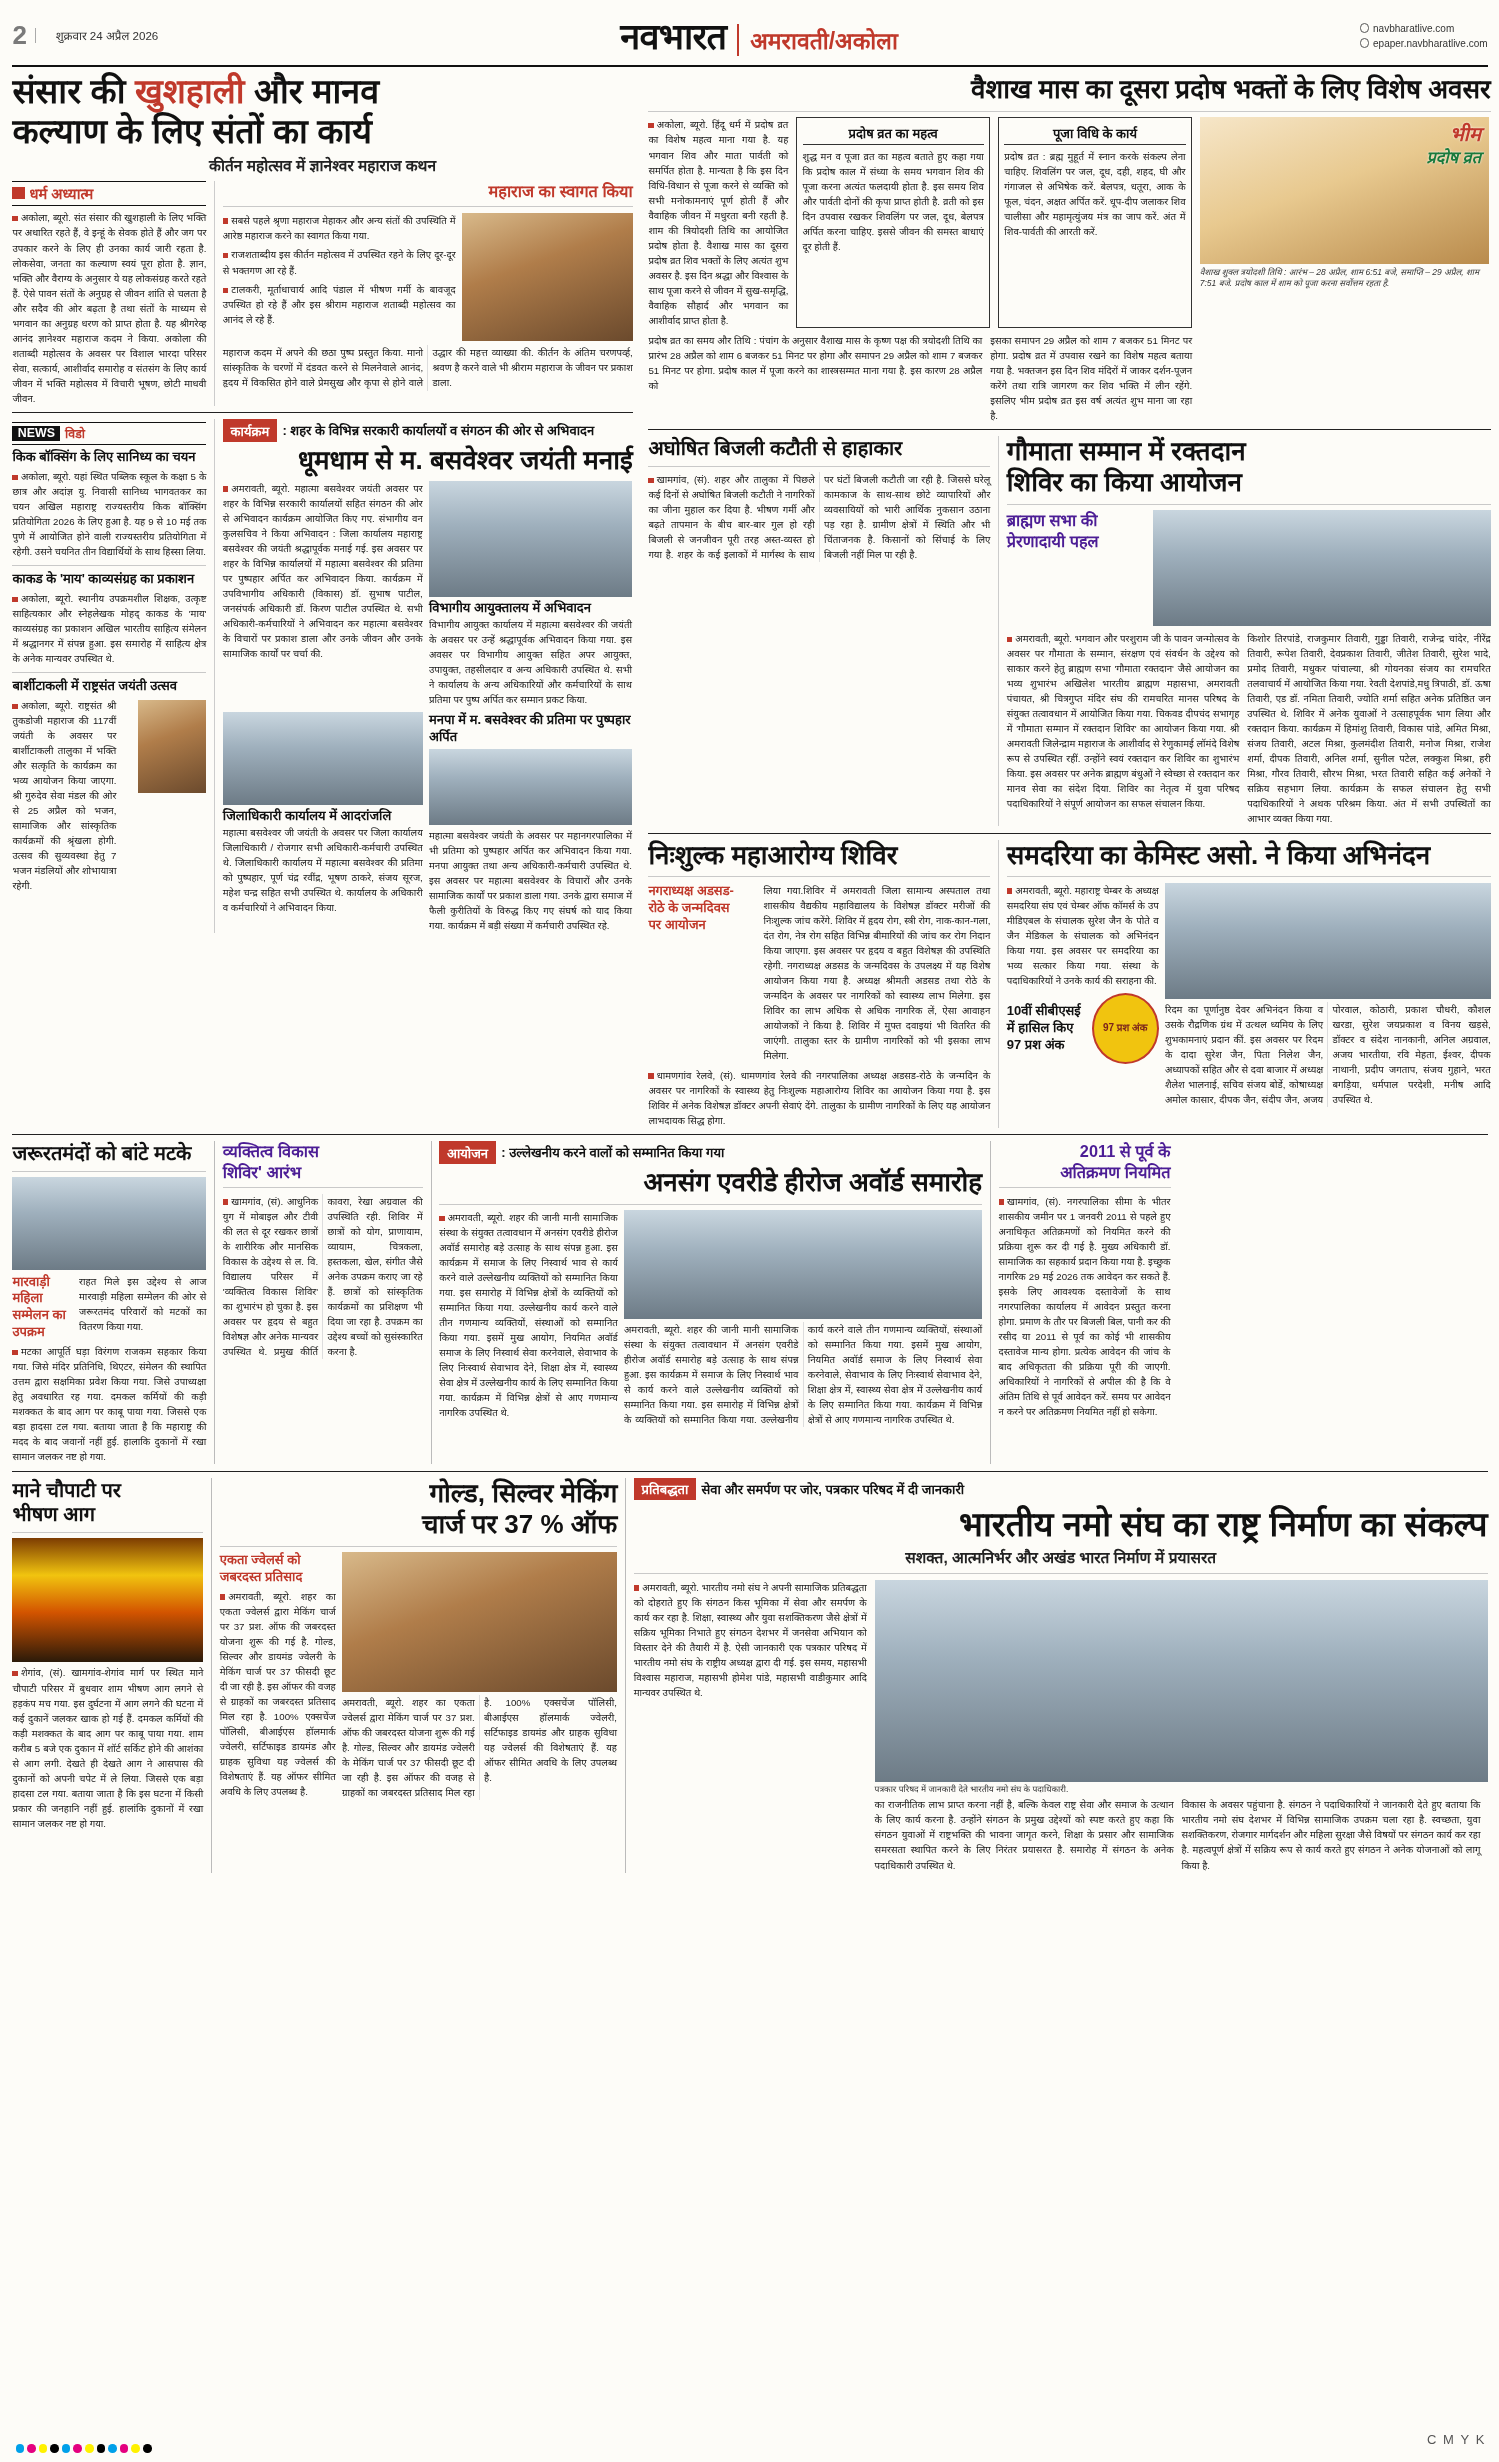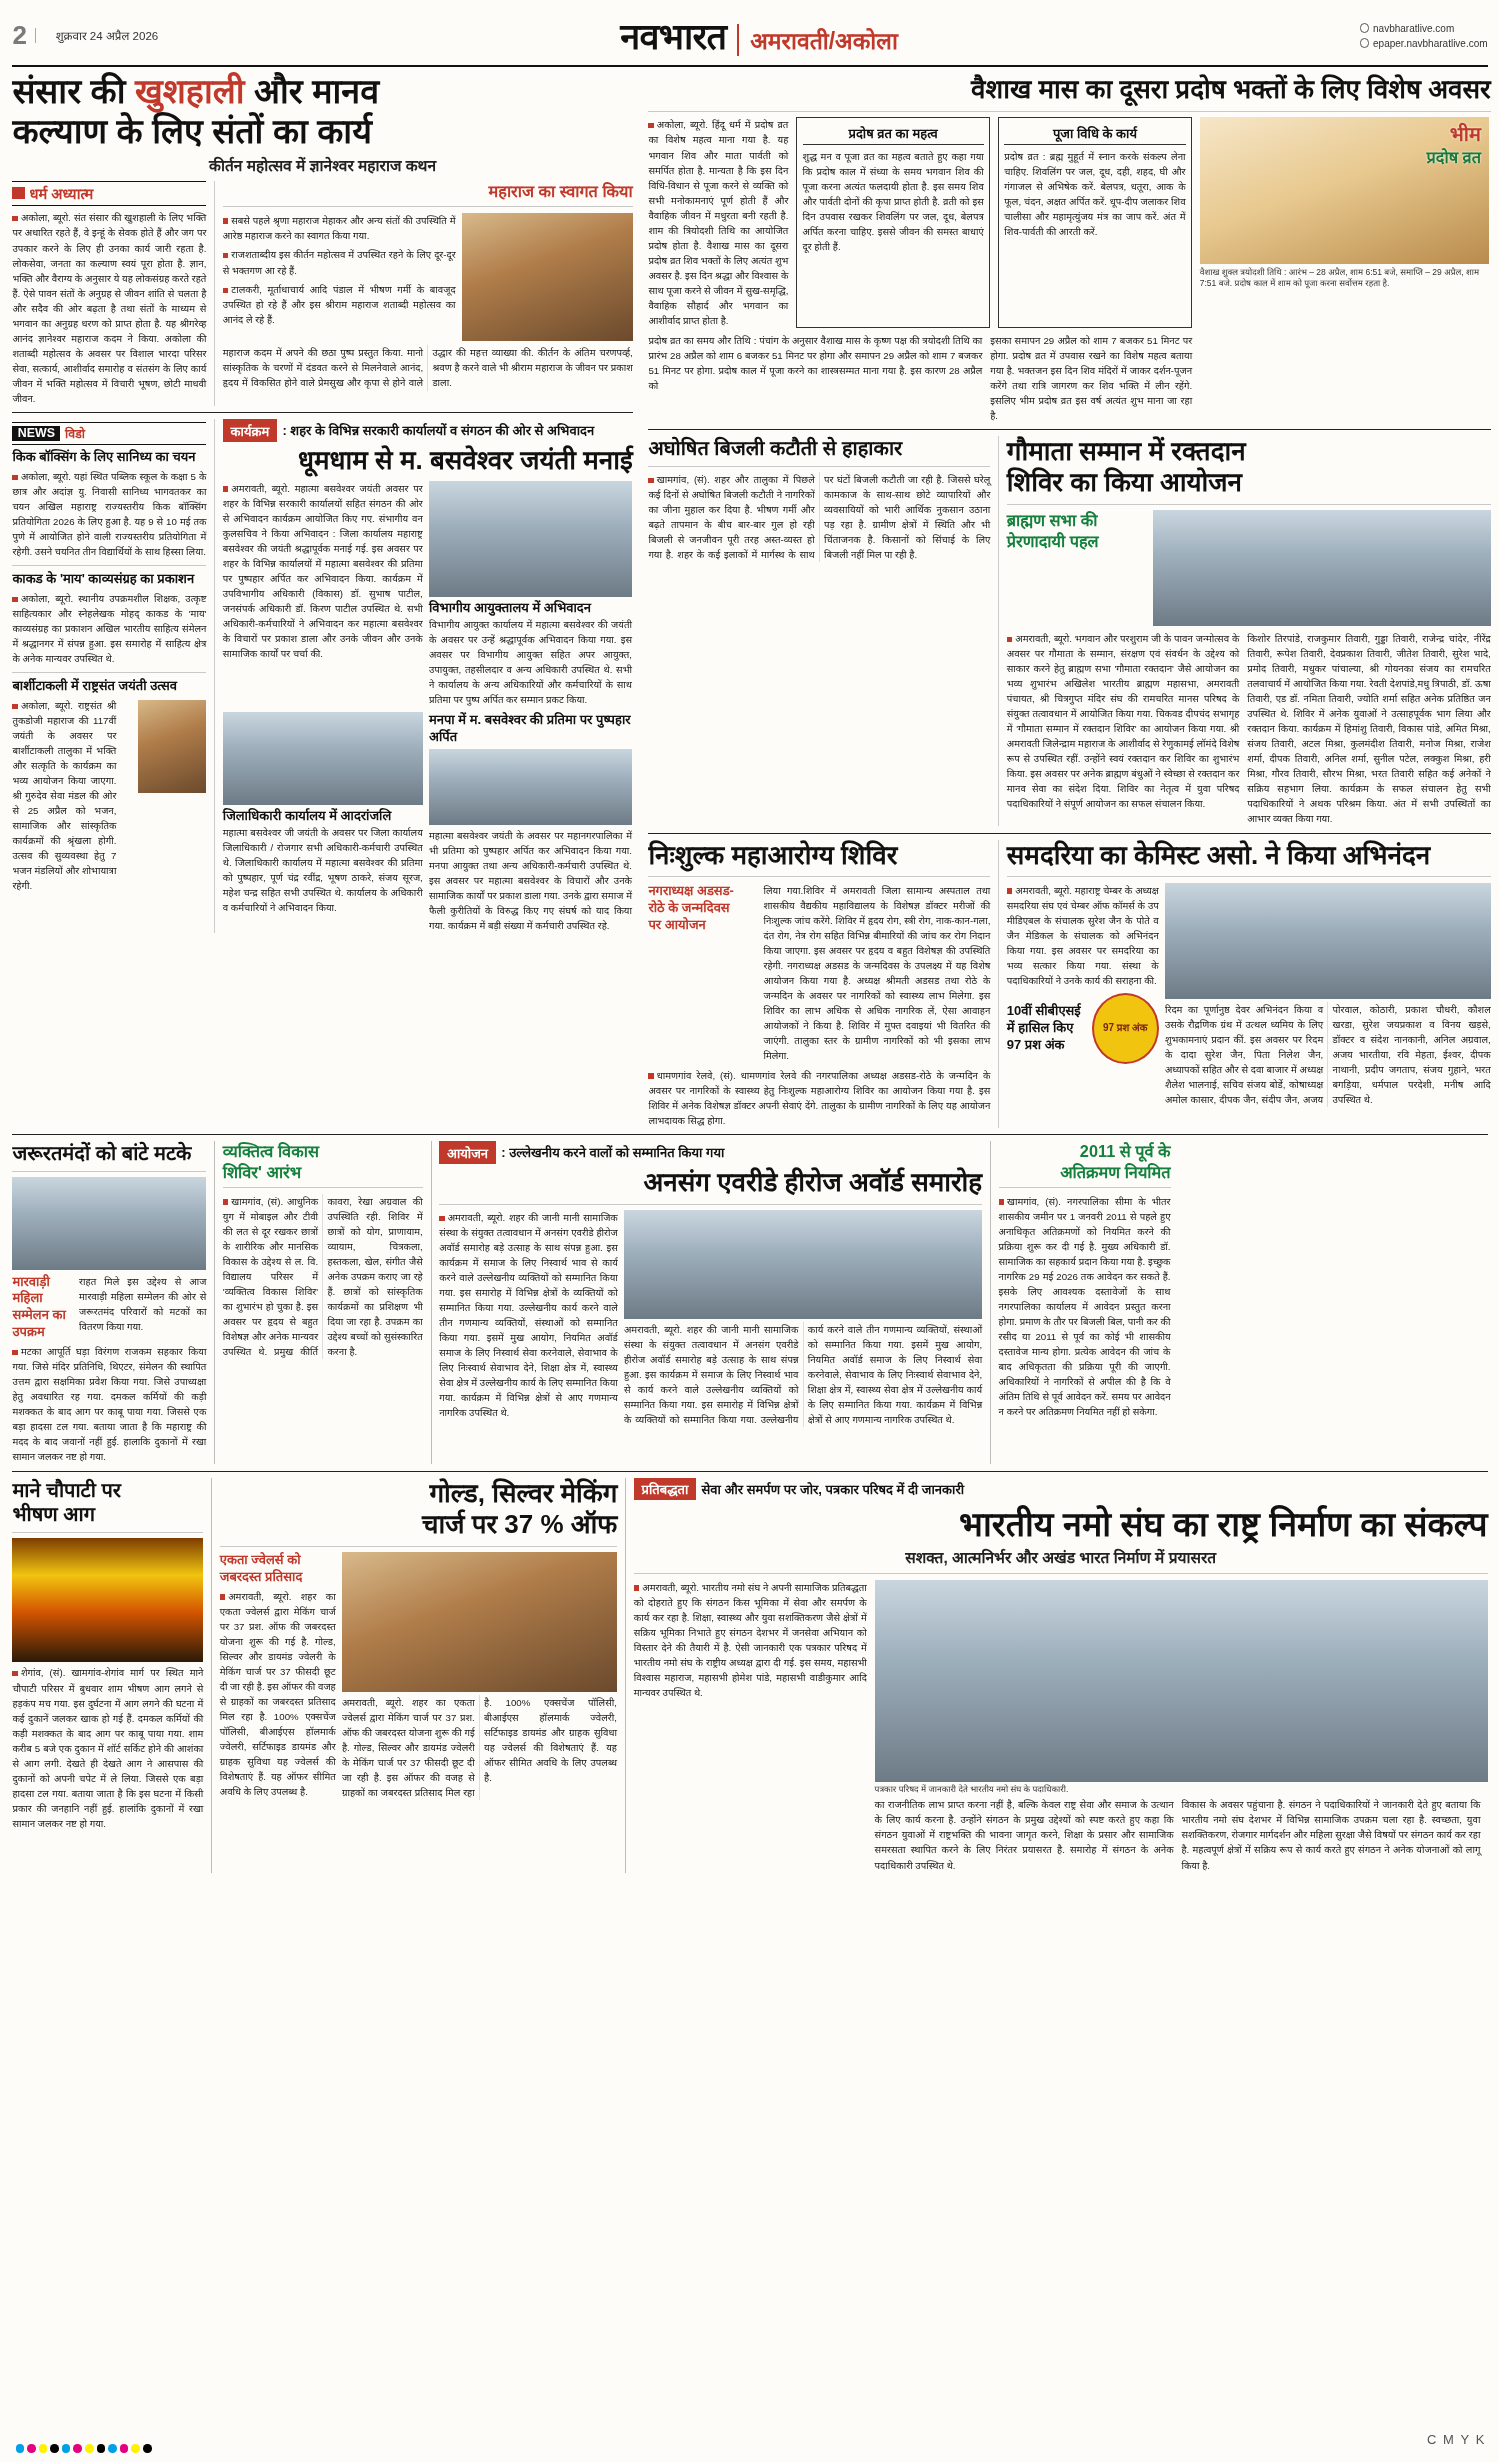--- a/index.html
+++ b/index.html
@@ -47,21 +47,21 @@
   .colB { width: 843px; }
   .rule-v { width: 0.8px; background: #bbb; }
   hr.thin { border: none; border-top: 0.8px solid #c9c9c9; margin: 5.4px 0; }
   hr.thick { border: none; border-top: 1.6px solid #222; margin: 6.2px 0; }
   
   .hl-xl {
     font-size: 34px; font-weight: bold; color: #111; line-height: 1.18;
   }
   .hl-l { font-size: 26px; font-weight: bold; color: #111; line-height: 1.2; }
   .hl-m { font-size: 20px; font-weight: bold; color: #111; line-height: 1.22; }
-  .hl-s { font-size: 16.3px; font-weight: bold; color: #15803d; line-height: 1.25; }
+  .hl-s { font-size: 16.3px; font-weight: bold; color: #4c1d95; line-height: 1.25; }
   .hl-xs { font-size: 13px; font-weight: bold; color: #111; line-height: 1.3; }
   .red { color: #c0392b; }
   .sub-ital { font-size: 15.5px; font-weight: bold; color: #222; text-align: center; margin-top: 2.3px;}
   .kicker {
     display: inline-block; background: #c0392b; color: #fff; font-size: 13px;
     font-weight: bold; padding: 2.3px 7.8px; margin-right: 5.4px;
   }
   .kicker-line { font-size: 13px; font-weight: bold; color: #111; }
   .sec-tag {
     display: inline-flex; align-items: center; gap: 4.7px;
@@ -251,21 +251,21 @@
             <span class="bullet"></span><span>अकोला, ब्यूरो. हिंदू धर्म में प्रदोष व्रत का विशेष महत्व माना गया है. यह भगवान शिव और माता पार्वती को समर्पित होता है. मान्यता है कि इस दिन विधि-विधान से पूजा करने से व्यक्ति को सभी मनोकामनाएं पूर्ण होती हैं और वैवाहिक जीवन में मधुरता बनी रहती है. शाम की त्रियोदशी तिथि का आयोजित प्रदोष होता है. वैशाख मास का दूसरा प्रदोष व्रत शिव भक्तों के लिए अत्यंत शुभ अवसर है. इस दिन श्रद्धा और विश्वास के साथ पूजा करने से जीवन में सुख-समृद्धि, वैवाहिक सौहार्द और भगवान का आशीर्वाद प्राप्त होता है.</span>
           </div>
           <div class="box" style="width:194px;">
             <div class="box-title">प्रदोष व्रत का महत्व</div>
             <div class="body-t">शुद्ध मन व पूजा व्रत का महत्व बताते हुए कहा गया कि प्रदोष काल में संध्या के समय भगवान शिव की पूजा करना अत्यंत फलदायी होता है. इस समय शिव और पार्वती दोनों की कृपा प्राप्त होती है. व्रती को इस दिन उपवास रखकर शिवलिंग पर जल, दूध, बेलपत्र अर्पित करना चाहिए. इससे जीवन की समस्त बाधाएं दूर होती हैं.</div>
           </div>
           <div class="box" style="width:194px;">
             <div class="box-title">पूजा विधि के कार्य</div>
             <div class="body-t">प्रदोष व्रत : ब्रह्म मुहूर्त में स्नान करके संकल्प लेना चाहिए. शिवलिंग पर जल, दूध, दही, शहद, घी और गंगाजल से अभिषेक करें. बेलपत्र, धतूरा, आक के फूल, चंदन, अक्षत अर्पित करें. धूप-दीप जलाकर शिव चालीसा और महामृत्युंजय मंत्र का जाप करें. अंत में शिव-पार्वती की आरती करें.</div>
           </div>
-          <div style="width:289px;">
+          <div style="width:289px;font-style:italic;">
             <div class="photo ph-temple" style="width:100%;height:147px;position:relative;">
               <div style="position:absolute;top:4.7px;right:7.8px;z-index:3;text-align:right;">
                 <div class="hl-m red" style="text-shadow:0 0 2.3px #fff;">भीम</div>
                 <div class="hl-s" style="color:#1a7a3c;text-shadow:0 0 2.3px #fff;">प्रदोष व्रत</div>
               </div>
             </div>
             <div class="cap">वैशाख शुक्ल त्रयोदशी तिथि : आरंभ – 28 अप्रैल, शाम 6:51 बजे, समाप्ति – 29 अप्रैल, शाम 7:51 बजे. प्रदोष काल में शाम को पूजा करना सर्वोत्तम रहता है.</div>
           </div>
         </div>
         <div style="display:flex;gap:7.8px;" class="mt6">

